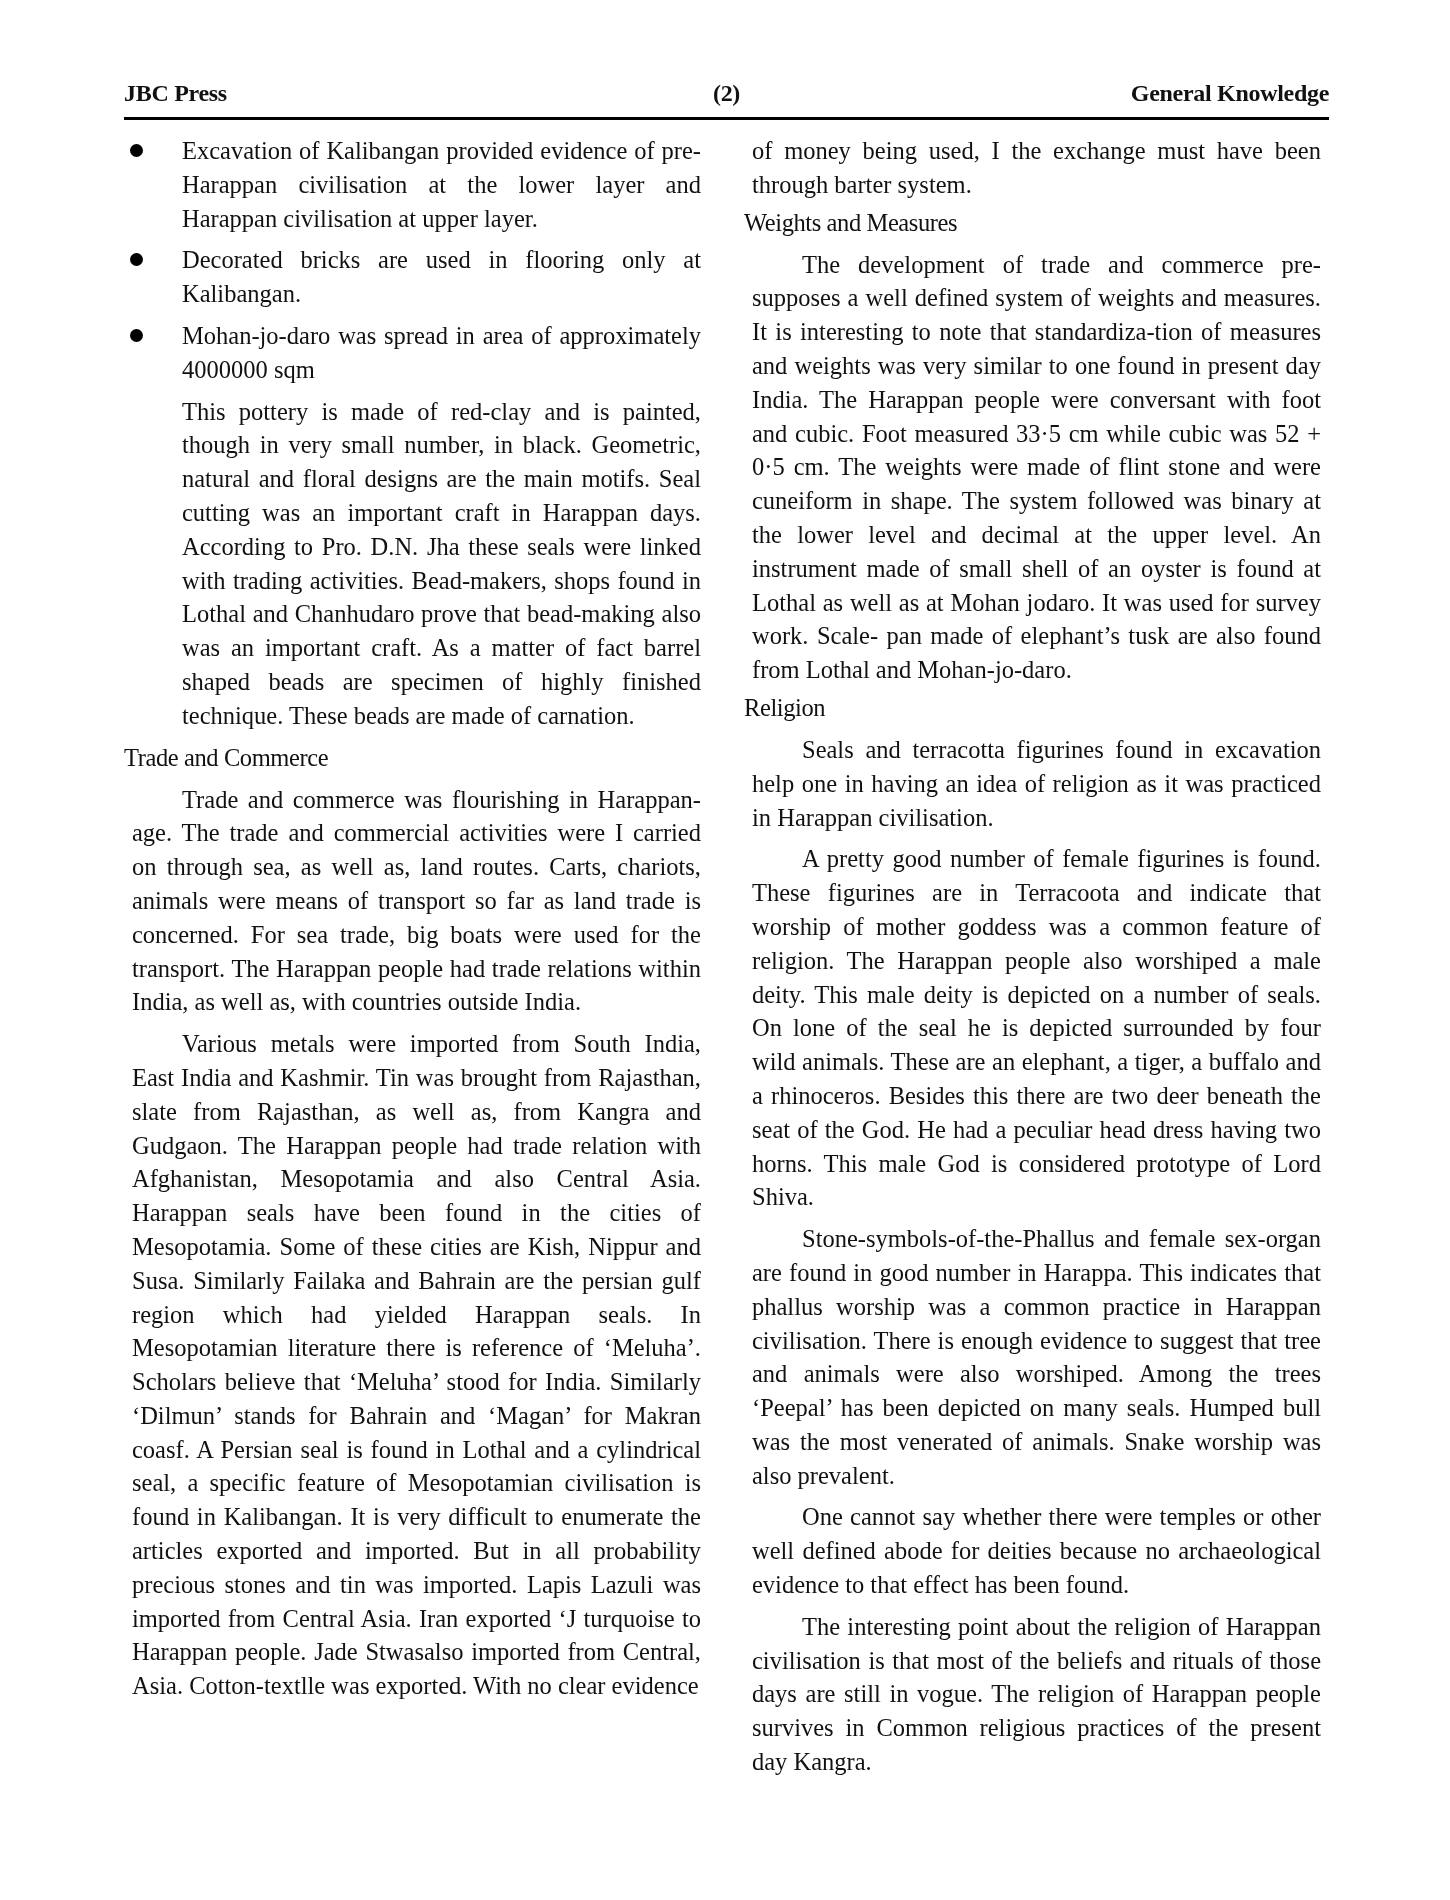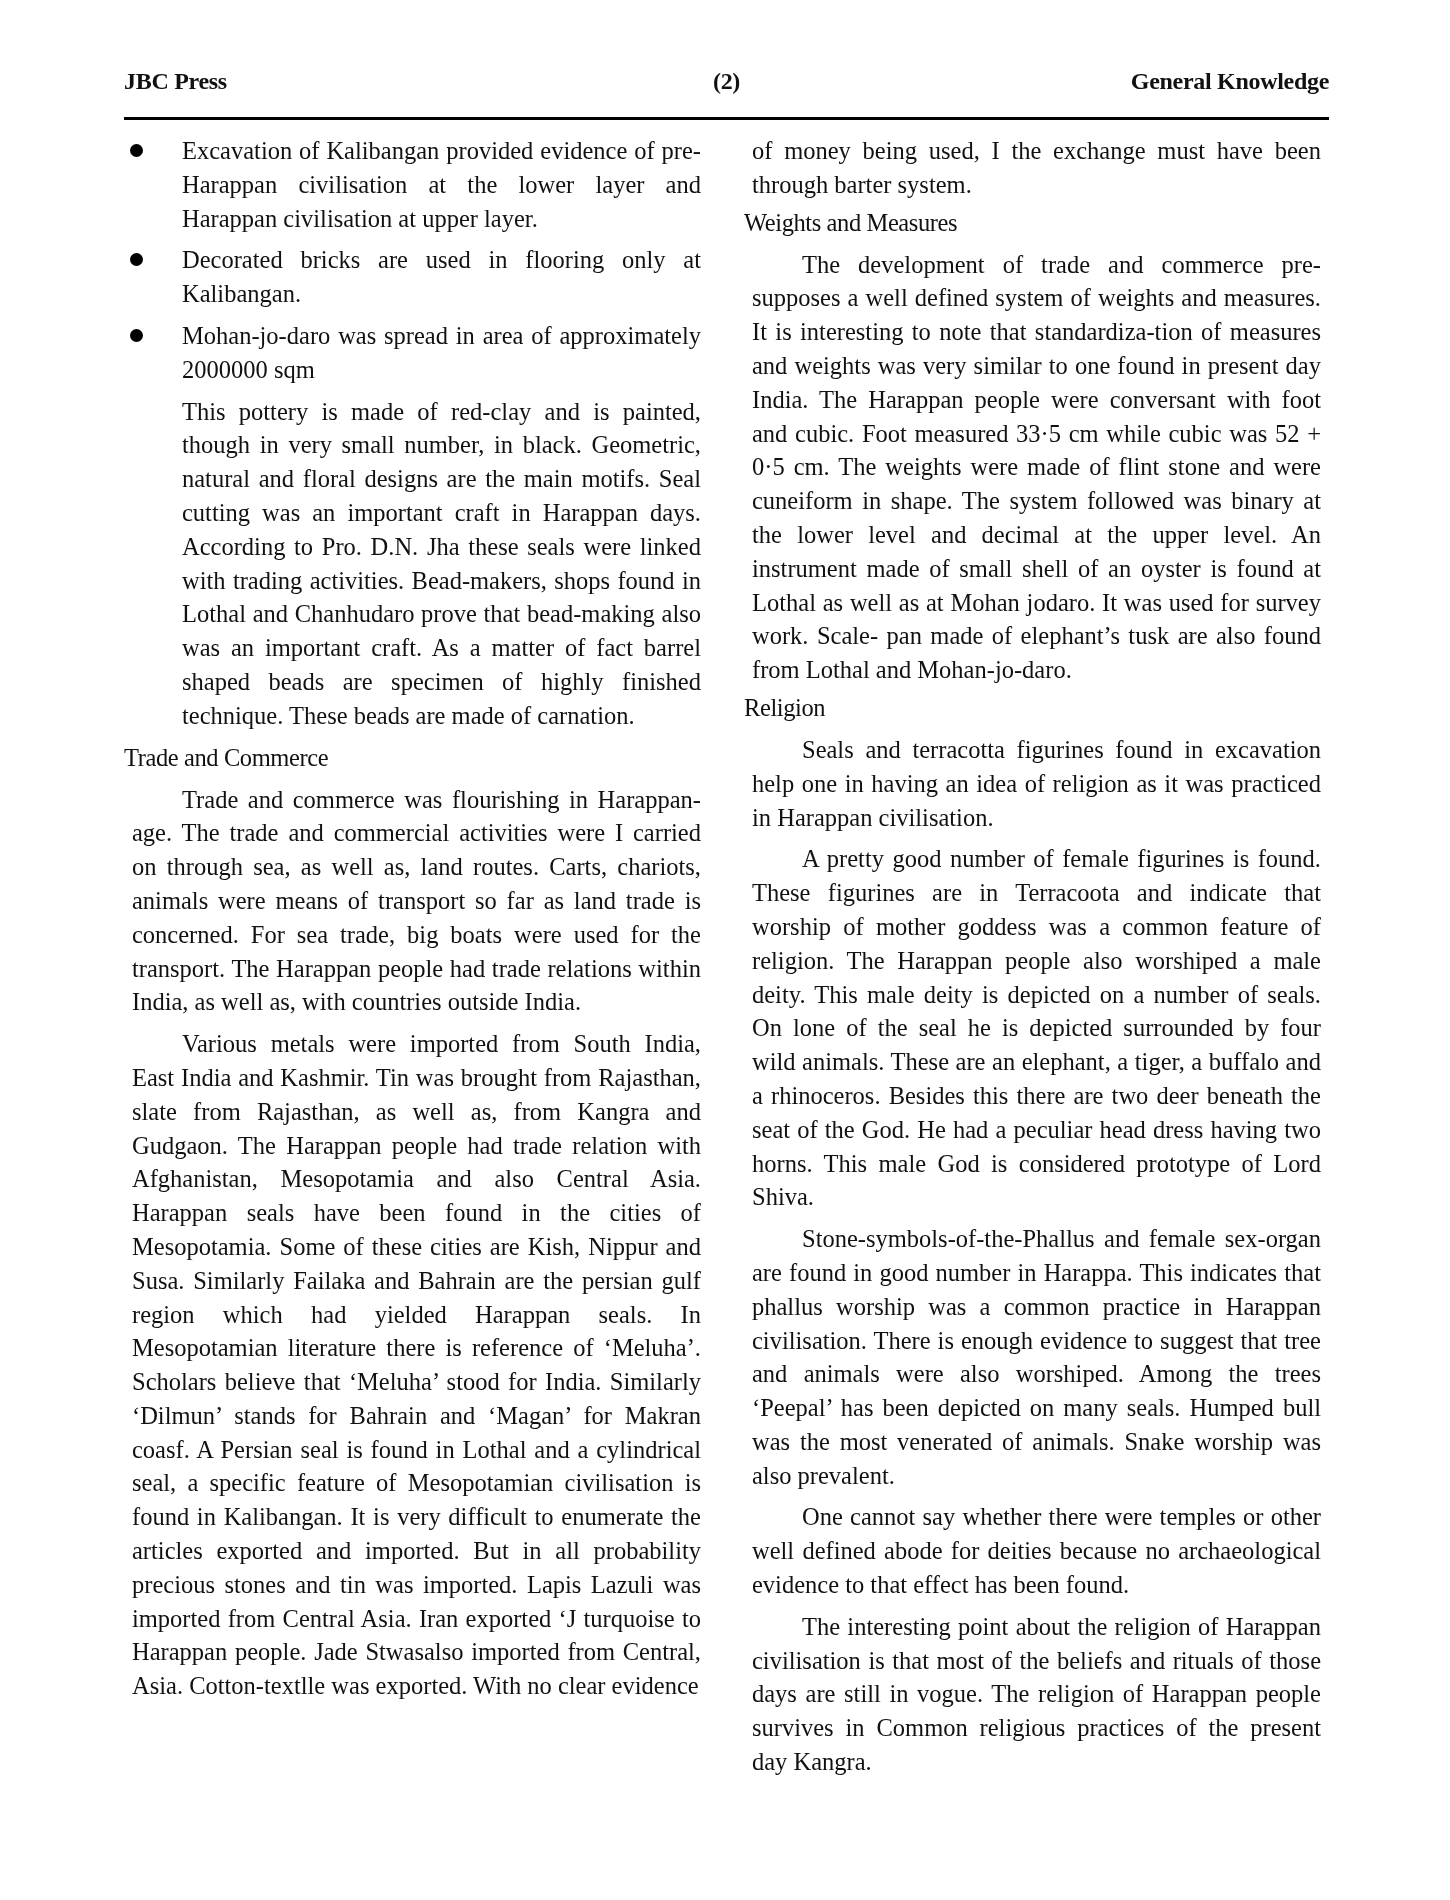--- a/index.html
+++ b/index.html
@@ -1,18 +1,18 @@
 <!DOCTYPE html>
 <html><head>
 <meta charset="utf-8">
 <style>
   html, body { margin: 0; padding: 0; background: #ffffff; }
   body { width: 1450px; height: 1900px; position: relative; overflow: hidden;
          font-family: "Liberation Serif", "DejaVu Serif", serif; color: #111; }
-  .header { position: absolute; left: 124px; top: 68px; width: 1205px; height: 36px; }
+  .header { position: absolute; left: 124px; top: 80px; width: 1205px; height: 36px; }
   .header .left, .header .center, .header .right {
     position: absolute; top: 0; font-weight: bold; font-size: 24px; letter-spacing: -0.3px; }
   .header .left { left: 0; }
   .header .center { left: 0; right: 0; text-align: center; }
   .header .right { right: 0; }
   .rule { position: absolute; left: 124px; top: 117px; width: 1205px; height: 3px; background: #000; }
   .col { position: absolute; top: 126px; font-size: 24.5px; line-height: 33.8px; text-align: justify; }
   .col.left { left: 124px; width: 585px; }
   .col.right { left: 744px; width: 585px; }
   p { margin: 8px; }
@@ -37,21 +37,21 @@
   <div class="bullet">
     <span class="dot"></span>
     <p>Excavation of Kalibangan provided evidence of pre- Harappan civilisation at the lower layer and Harappan civilisation at upper layer.</p>
   </div>
   <div class="bullet">
     <span class="dot"></span>
     <p>Decorated bricks are used in flooring only at Kalibangan.</p>
   </div>
   <div class="bullet">
     <span class="dot"></span>
-    <p>Mohan-jo-daro was spread in area of approximately 2000000 sqm</p>
+    <p>Mohan-jo-daro was spread in area of approximately 4000000 sqm</p>
   </div>
   <div class="indent-block">
     <p>This pottery is made of red-clay and is painted, though in very small number, in black. Geometric, natural and floral designs are the main motifs. Seal cutting was an important craft in Harappan days. According to Pro. D.N. Jha these seals were linked with trading activities. Bead-makers, shops found in Lothal and Chanhudaro prove that bead-making also was an important craft. As a matter of fact barrel shaped beads are specimen of highly finished technique. These beads are made of carnation.</p>
   </div>
   <div class="heading">Trade and Commerce</div>
   <p class="para">Trade and commerce was flourishing in Harappan-age. The trade and commercial activities were I carried on through sea, as well as, land routes. Carts, chariots, animals were means of transport so far as land trade is concerned. For sea trade, big boats were used for the transport. The Harappan people had trade relations within India, as well as, with countries outside India.</p>
   <p class="para">Various metals were imported from South India, East India and Kashmir. Tin was brought from Rajasthan, slate from Rajasthan, as well as, from Kangra and Gudgaon. The Harappan people had trade relation with Afghanistan, Mesopotamia and also Central Asia. Harappan seals have been found in the cities of Mesopotamia. Some of these cities are Kish, Nippur and Susa. Similarly Failaka and Bahrain are the persian gulf region which had yielded Harappan seals. In Mesopotamian literature there is reference of ‘Meluha’. Scholars believe that ‘Meluha’ stood for India. Similarly ‘Dilmun’ stands for Bahrain and ‘Magan’ for Makran coasf. A Persian seal is found in Lothal and a cylindrical seal, a specific feature of Mesopotamian civilisation is found in Kalibangan. It is very difficult to enumerate the articles exported and imported. But in all probability precious stones and tin was imported. Lapis Lazuli was imported from Central Asia. Iran exported ‘J turquoise to Harappan people. Jade Stwasalso imported from Central, Asia. Cotton-textlle was exported. With no clear evidence</p>
 </div>
 
 <div class="col right">

